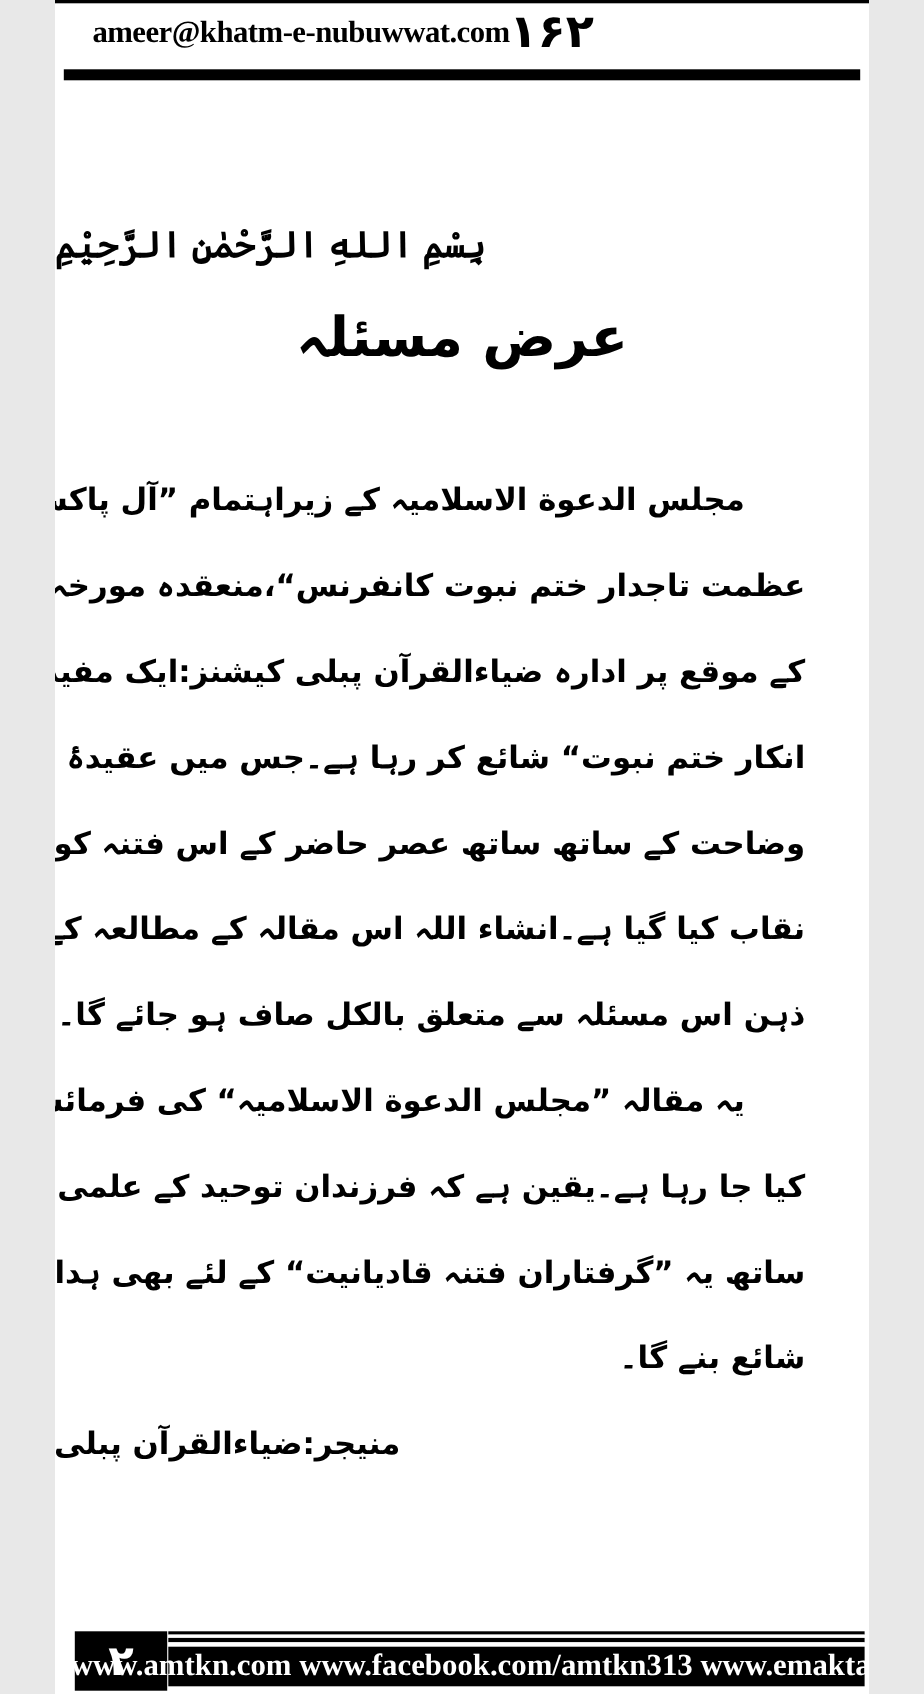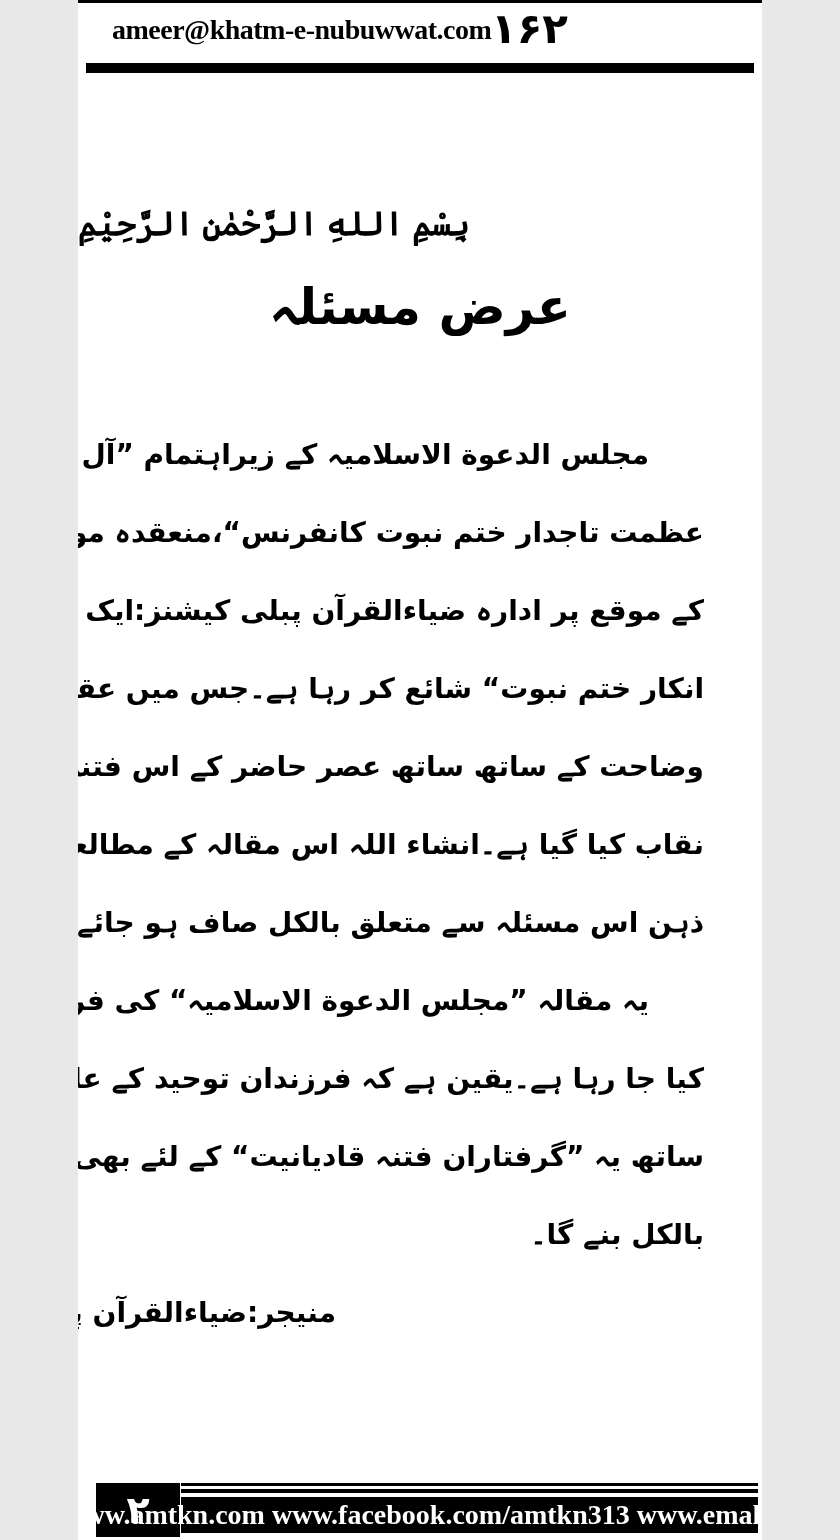--- a/index.html
+++ b/index.html
@@ -1,19 +1,19 @@
 <!DOCTYPE html>
 <html lang="ur"><head>
 <meta charset="utf-8">
 <style>
   html,body{margin:0;padding:0;}
   body{background:#e8e8e8;}
   .page{
     position:relative;
-    width:684px;height:1540px;
+    width:740px;height:1540px;
     margin:0 auto;
     background:#ffffff;
     overflow:hidden;
     font-family:"DejaVu Sans",sans-serif;
     color:#000;
   }
   .top-rule{
     position:absolute;left:0;top:0;width:840px;height:3px;background:#000;
   }
   .hdr-email{
@@ -102,21 +102,21 @@
     <div class="body-line indent">مجلس الدعوة الاسلامیہ کے زیراہتمام ”آل پاکستان</div>
     <div class="body-line">عظمت تاجدار ختم نبوت کانفرنس“،منعقدہ مورخہ ۲،۳/اپریل ۱۹۸۴ء</div>
     <div class="body-line">کے موقع پر ادارہ ضیاءالقرآن پبلی کیشنز:ایک مفید اور علمی مقالہ ”فتنہ</div>
     <div class="body-line">انکار ختم نبوت“ شائع کر رہا ہے۔جس میں عقیدۂ ختم نبوت کی</div>
     <div class="body-line">وضاحت کے ساتھ ساتھ عصر حاضر کے اس فتنہ کو بھی پوری طرح بے</div>
     <div class="body-line">نقاب کیا گیا ہے۔انشاء اللہ اس مقالہ کے مطالعہ کے بعد قاری کا</div>
     <div class="body-line">ذہن اس مسئلہ سے متعلق بالکل صاف ہو جائے گا۔</div>
     <div class="body-line indent">یہ مقالہ ”مجلس الدعوة الاسلامیہ“ کی فرمائش پر شائع</div>
     <div class="body-line">کیا جا رہا ہے۔یقین ہے کہ فرزندان توحید کے علمی استفاضہ کے</div>
     <div class="body-line">ساتھ یہ ”گرفتاران فتنہ قادیانیت“ کے لئے بھی ہدایت و راہنمائی کا</div>
-    <div class="body-line">بالکل بنے گا۔</div>
+    <div class="body-line">شائع بنے گا۔</div>
     <div class="body-line signature">منیجر:ضیاءالقرآن پبلی کیشنز:(وقف)</div>
   </div>
 
   <div class="footer-pagebadge">۲</div>
 
   <div class="footer-bar">
     <div class="fstripe1"></div>
     <div class="fgap1"></div>
     <div class="fstripe2"></div>
     <div class="fgap2"></div>

